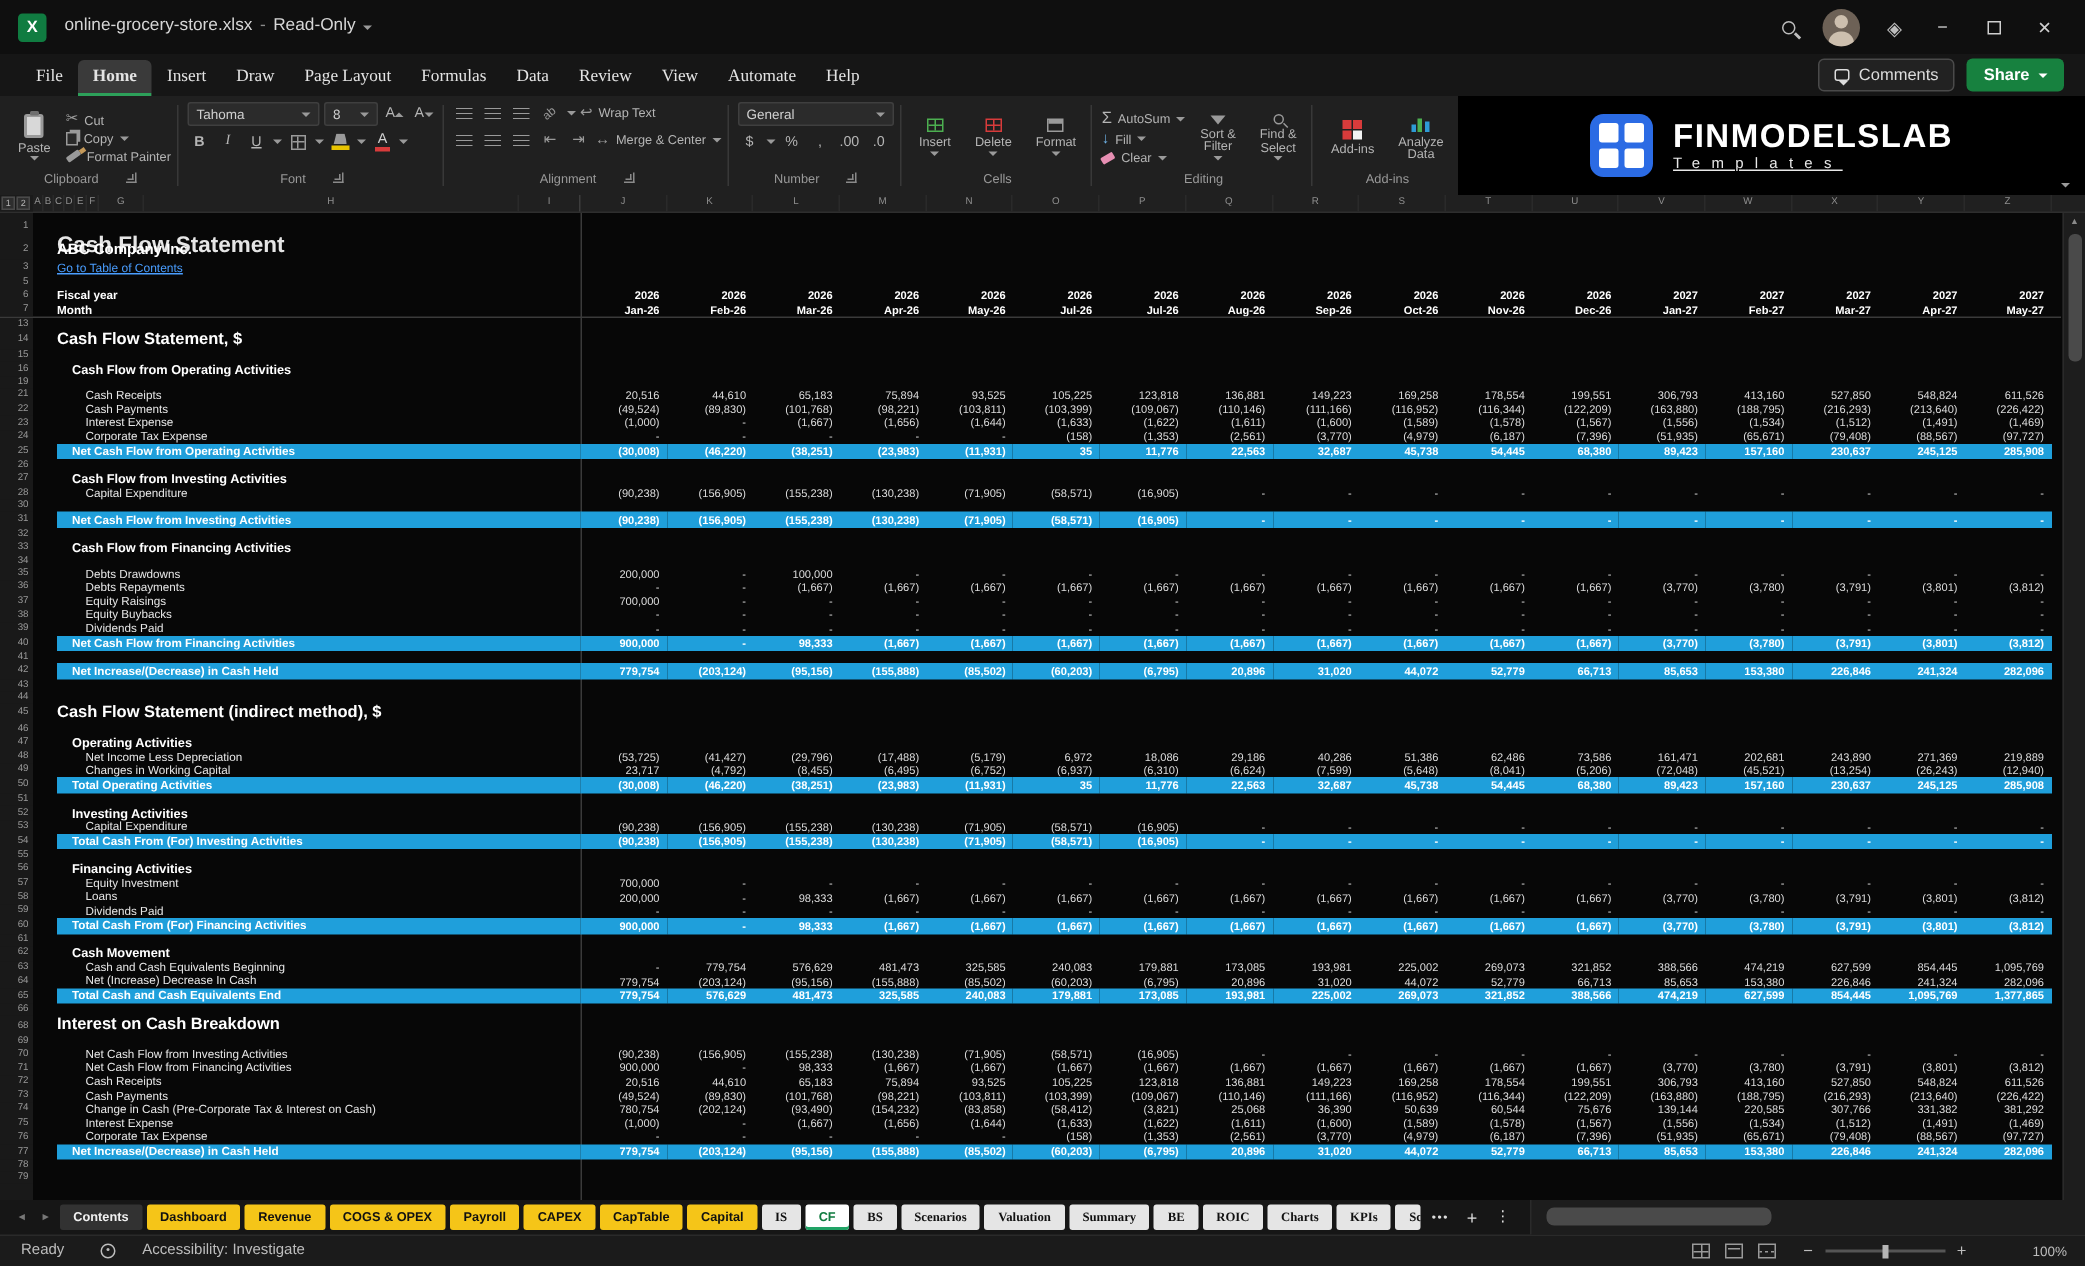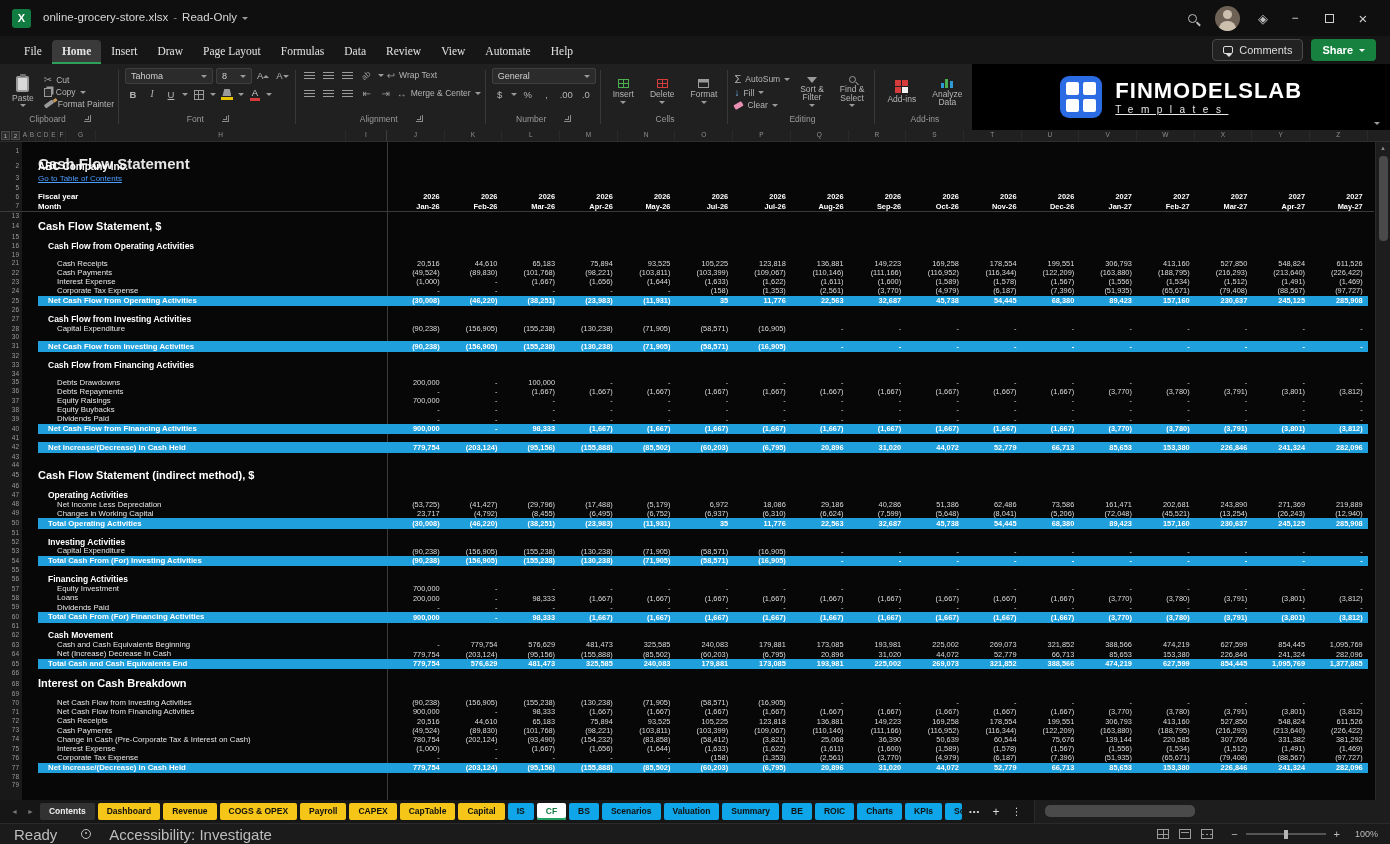--- a/index.html
+++ b/index.html
@@ -127,46 +127,46 @@
   .vup{height:12px;display:flex;align-items:center;justify-content:center;color:#8a8a8a;font-size:6px;}
   .vthumb{position:absolute;top:14px;left:2.5px;width:9px;height:85px;background:#4a4a4a;border-radius:4px;}
 
   
   .tabbar{height:23px;background:#161616;display:flex;align-items:center;gap:3px;padding-left:8px;flex:0 0 23px;}
   .tnav{color:#777;font-size:7px;padding:0 3px;}
   .tablist{display:flex;align-items:center;gap:3px;}
   .tab{height:17px;display:flex;align-items:center;padding:0 9px;font-size:8.5px;font-weight:bold;border-radius:2px;white-space:nowrap;}
   .t-dark{background:#323232;color:#f0f0f0;}
   .t-yellow{background:#F5C518;color:#111;}
-  .t-blue{background:#0ea5e9;color:#111;}
+  .t-blue{background:#e5e5e5;color:#111;font-family:Liberation Serif, serif;}
   .t-active{background:#ffffff;color:#0F7B3F;box-shadow:inset 0 -2px 0 #21A366;}
   .tab.clip{max-width:17px;overflow:hidden;padding-right:0;}
   .tmore{color:#dcdcdc;font-size:8px;padding:0 4px;letter-spacing:1px;}
   .tadd{color:#dcdcdc;font-size:12px;padding:0 5px;}
   .tkebab{color:#dcdcdc;font-size:10px;padding:0 4px;}
   .hscroll{flex:1;height:100%;margin-left:6px;background:#1d1d1d;position:relative;border-left:1px solid #2a2a2a;}
   .hthumb{position:absolute;left:10px;top:5px;height:12px;width:150px;background:#4a4a4a;border-radius:5px;}
 
   
   .statusbar{height:21px;background:#1b1b1b;display:flex;align-items:center;padding:0 12px 0 14px;flex:0 0 21px;border-top:1px solid #2a2a2a;}
-  .st-txt{font-size:15px;color:#bdbdbd;}
+  .st-txt{font-size:10px;color:#bdbdbd;}
   .acc{display:flex;align-items:center;gap:18px;margin-left:24px;}
   .acc-ic{width:10px;height:10px;border:1.2px solid #bdbdbd;border-radius:50%;position:relative;}
   .acc-ic::after{content:"";position:absolute;width:2px;height:2px;background:#bdbdbd;border-radius:50%;left:3px;top:2px;}
   .st-sp{flex:1;}
   .vwicons{display:flex;align-items:center;gap:10px;margin-right:18px;}
   .vw{width:12px;height:10px;border:1px solid #9a9a9a;}
   .vw1{background:linear-gradient(#9a9a9a,#9a9a9a) center/100% 1px no-repeat,linear-gradient(#9a9a9a,#9a9a9a) center/1px 100% no-repeat;}
   .vw2{background:linear-gradient(#9a9a9a,#9a9a9a) top 2px center/8px 1px no-repeat;}
   .vw3{background:repeating-linear-gradient(to right,#9a9a9a 0 2px,transparent 2px 4px) center/100% 1px no-repeat;}
   .zoom{display:flex;align-items:center;gap:8px;}
   .zbtn{color:#bdbdbd;font-size:11px;}
   .ztrack{width:80px;height:2px;background:#555;position:relative;}
   .zthumb{position:absolute;left:38px;top:-3.5px;width:4px;height:9px;background:#b5b5b5;}
-  .zpct{font-size:9px;color:#bdbdbd;width:30px;text-align:right;}
+  .zpct{font-size:9px;color:#bdbdbd;width:30px;text-align:right;margin-left:29px;}
 </style>
 </head>
 <body>
 
 <div class="app">
 
   <div class="titlebar">
     <div class="xlicon">X</div>
     <div class="tb-title">
       <span>online-grocery-store.xlsx</span>

